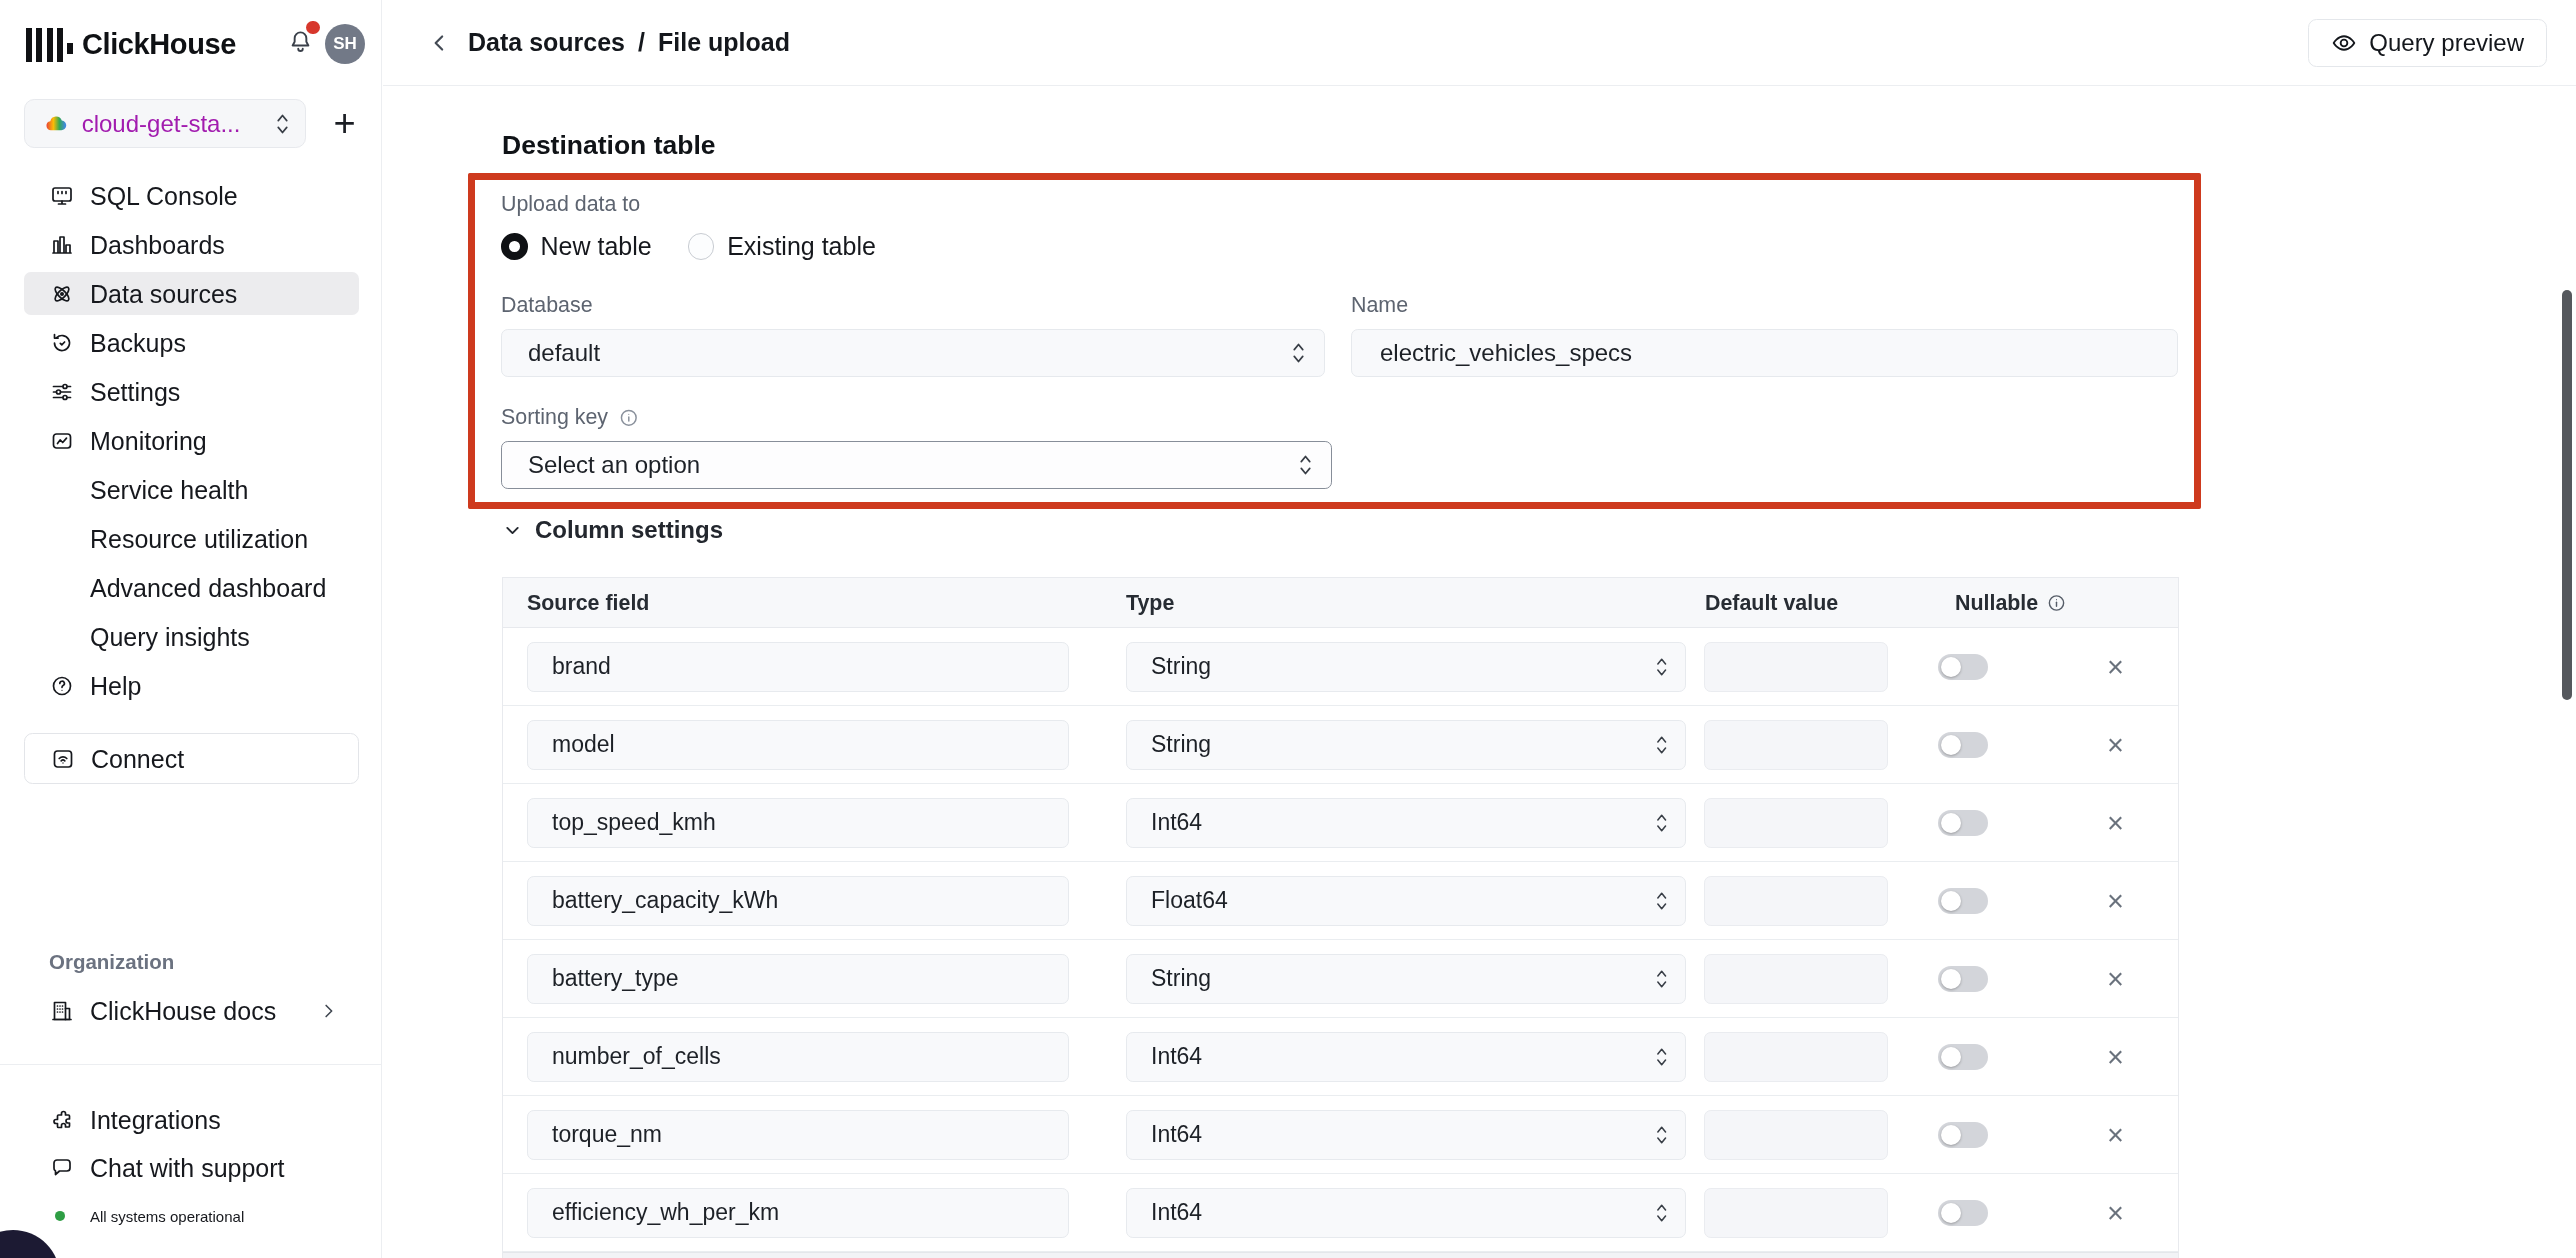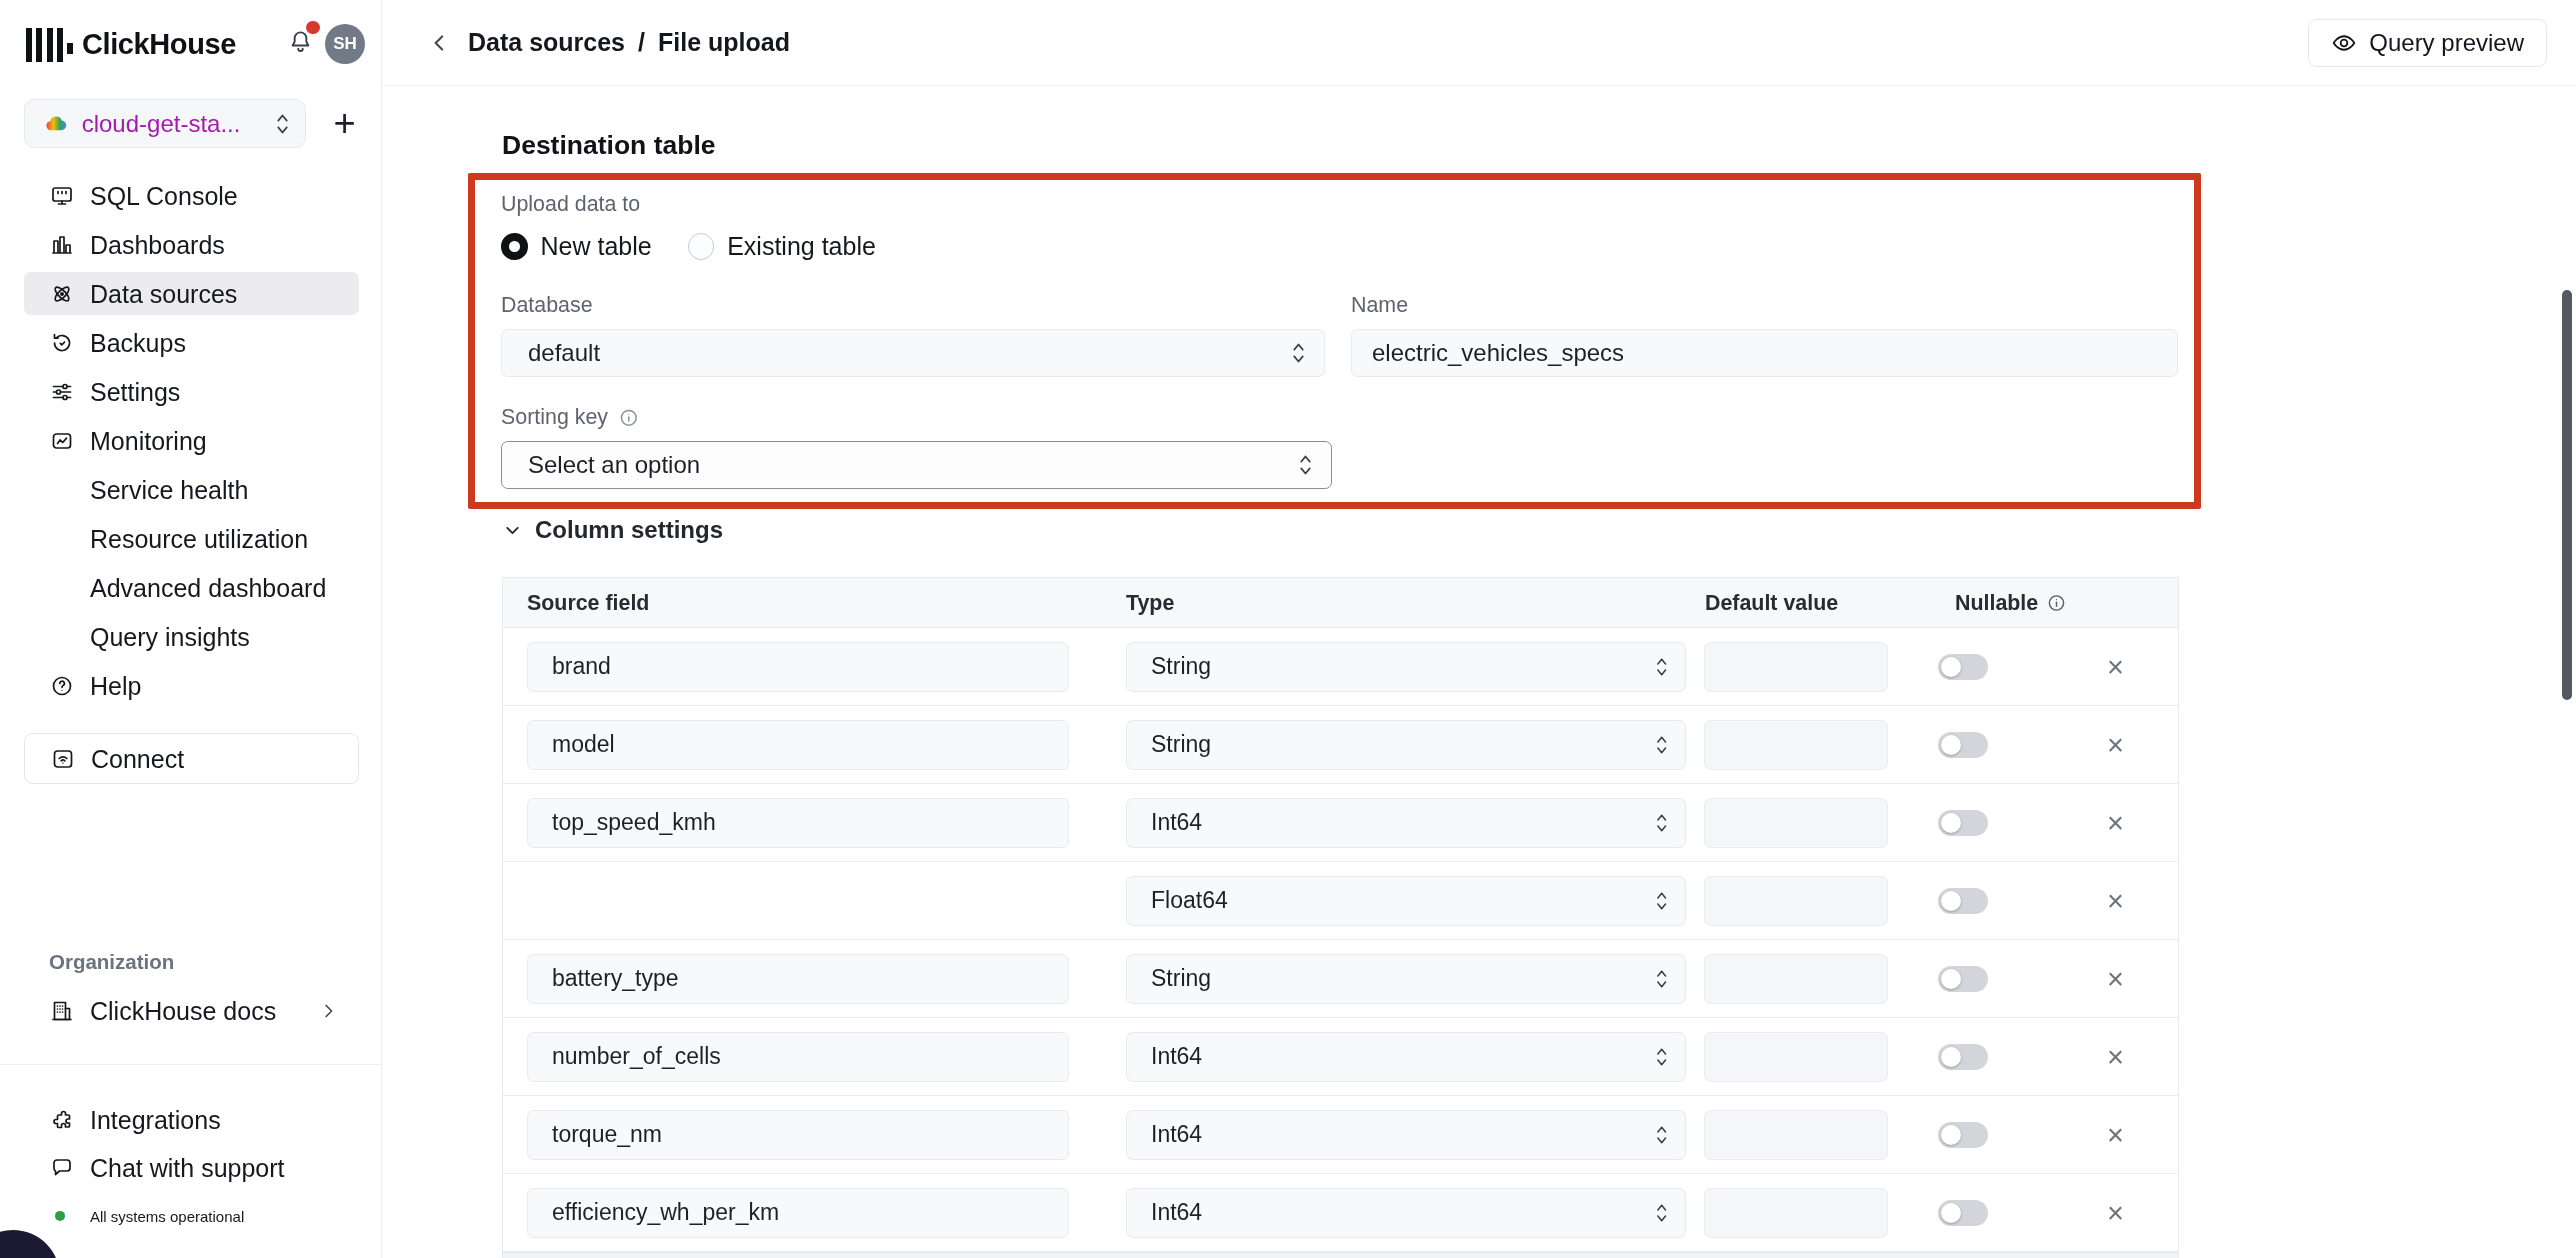--- a/index.html
+++ b/index.html
@@ -71,21 +71,21 @@
   .radio-label{font-size:25px;color:#16181d;margin-left:13px;margin-right:36px;}
 
   .db-label{position:absolute;left:26px;top:113px;}
   .name-label{position:absolute;left:876px;top:113px;}
   .control{position:absolute;height:48px;box-sizing:border-box;border-radius:6.8px;background:#f8f9fb;border:1.7px solid #e6e9ed;
           display:flex;align-items:center;font-size:24px;color:#1d2127;}
   .control .ctl-text{margin-left:26px;white-space:nowrap;}
   .control .sel-chevrons{margin-left:auto;margin-right:17px;}
   .db-select{left:26px;top:149px;width:824px;cursor:pointer;text-align:center;}
   .name-input-wrap{left:876px;top:149px;width:827px;}
-  .name-input-wrap input{border:none;background:transparent;outline:none;font:inherit;color:inherit;margin-left:18px;width:752px;}
+  .name-input-wrap input{border:none;background:transparent;outline:none;font:inherit;color:inherit;margin-left:26px;width:752px;}
   .sort-label-row{position:absolute;left:26px;top:225px;display:flex;align-items:center;gap:11px;}
   .sort-select{left:26px;top:261px;width:831px;background:#fdfdfe;border:1.7px solid #878e99;cursor:pointer;}
 
   .col-settings{position:absolute;left:120px;top:516px;display:flex;align-items:center;gap:13px;cursor:pointer;background:transparent;border:none;padding:0;}
   .col-settings .cs-label{font-size:24px;font-weight:700;color:#23272e;}
 
   .dtable{position:absolute;left:119px;top:577px;width:1677px;height:682px;border:0.9px solid #e8eaee;box-sizing:border-box;background:#fff;}
   .thead{position:relative;height:49px;background:#f7f8fa;border-bottom:0.9px solid #e7e9ed;font-size:21.4px;font-weight:700;color:#272c33;}
   .th{position:absolute;top:50%;transform:translateY(-50%);white-space:nowrap;}
   .th-source{left:24px;} .th-type{left:623px;} .th-default{left:1202px;}
@@ -416,20 +416,21 @@
               <polyline points="5,19 10,25 15,19"></polyline>
             </svg>
           </div>
         <input class="cell-input cell-default" style="">
         <div class="toggle">
             <div class="knob"></div>
           </div>
         <button class="remove">×</button>
       </div>
       <div class="trow">
+        <input class="cell-input cell-field" value="battery_capacity_kWh" style="">
         <div class="cell-select">
             <span>Float64</span>
             <svg class="sel-chevrons" width="15.4" height="24" viewBox="0 0 20 30" fill="none" stroke="#383e46" stroke-width="2" stroke-linecap="round" stroke-linejoin="round">
               <polyline points="5,11 10,5 15,11"></polyline>
               <polyline points="5,19 10,25 15,19"></polyline>
             </svg>
           </div>
         <input class="cell-input cell-default" style="">
         <div class="toggle">
             <div class="knob"></div>

